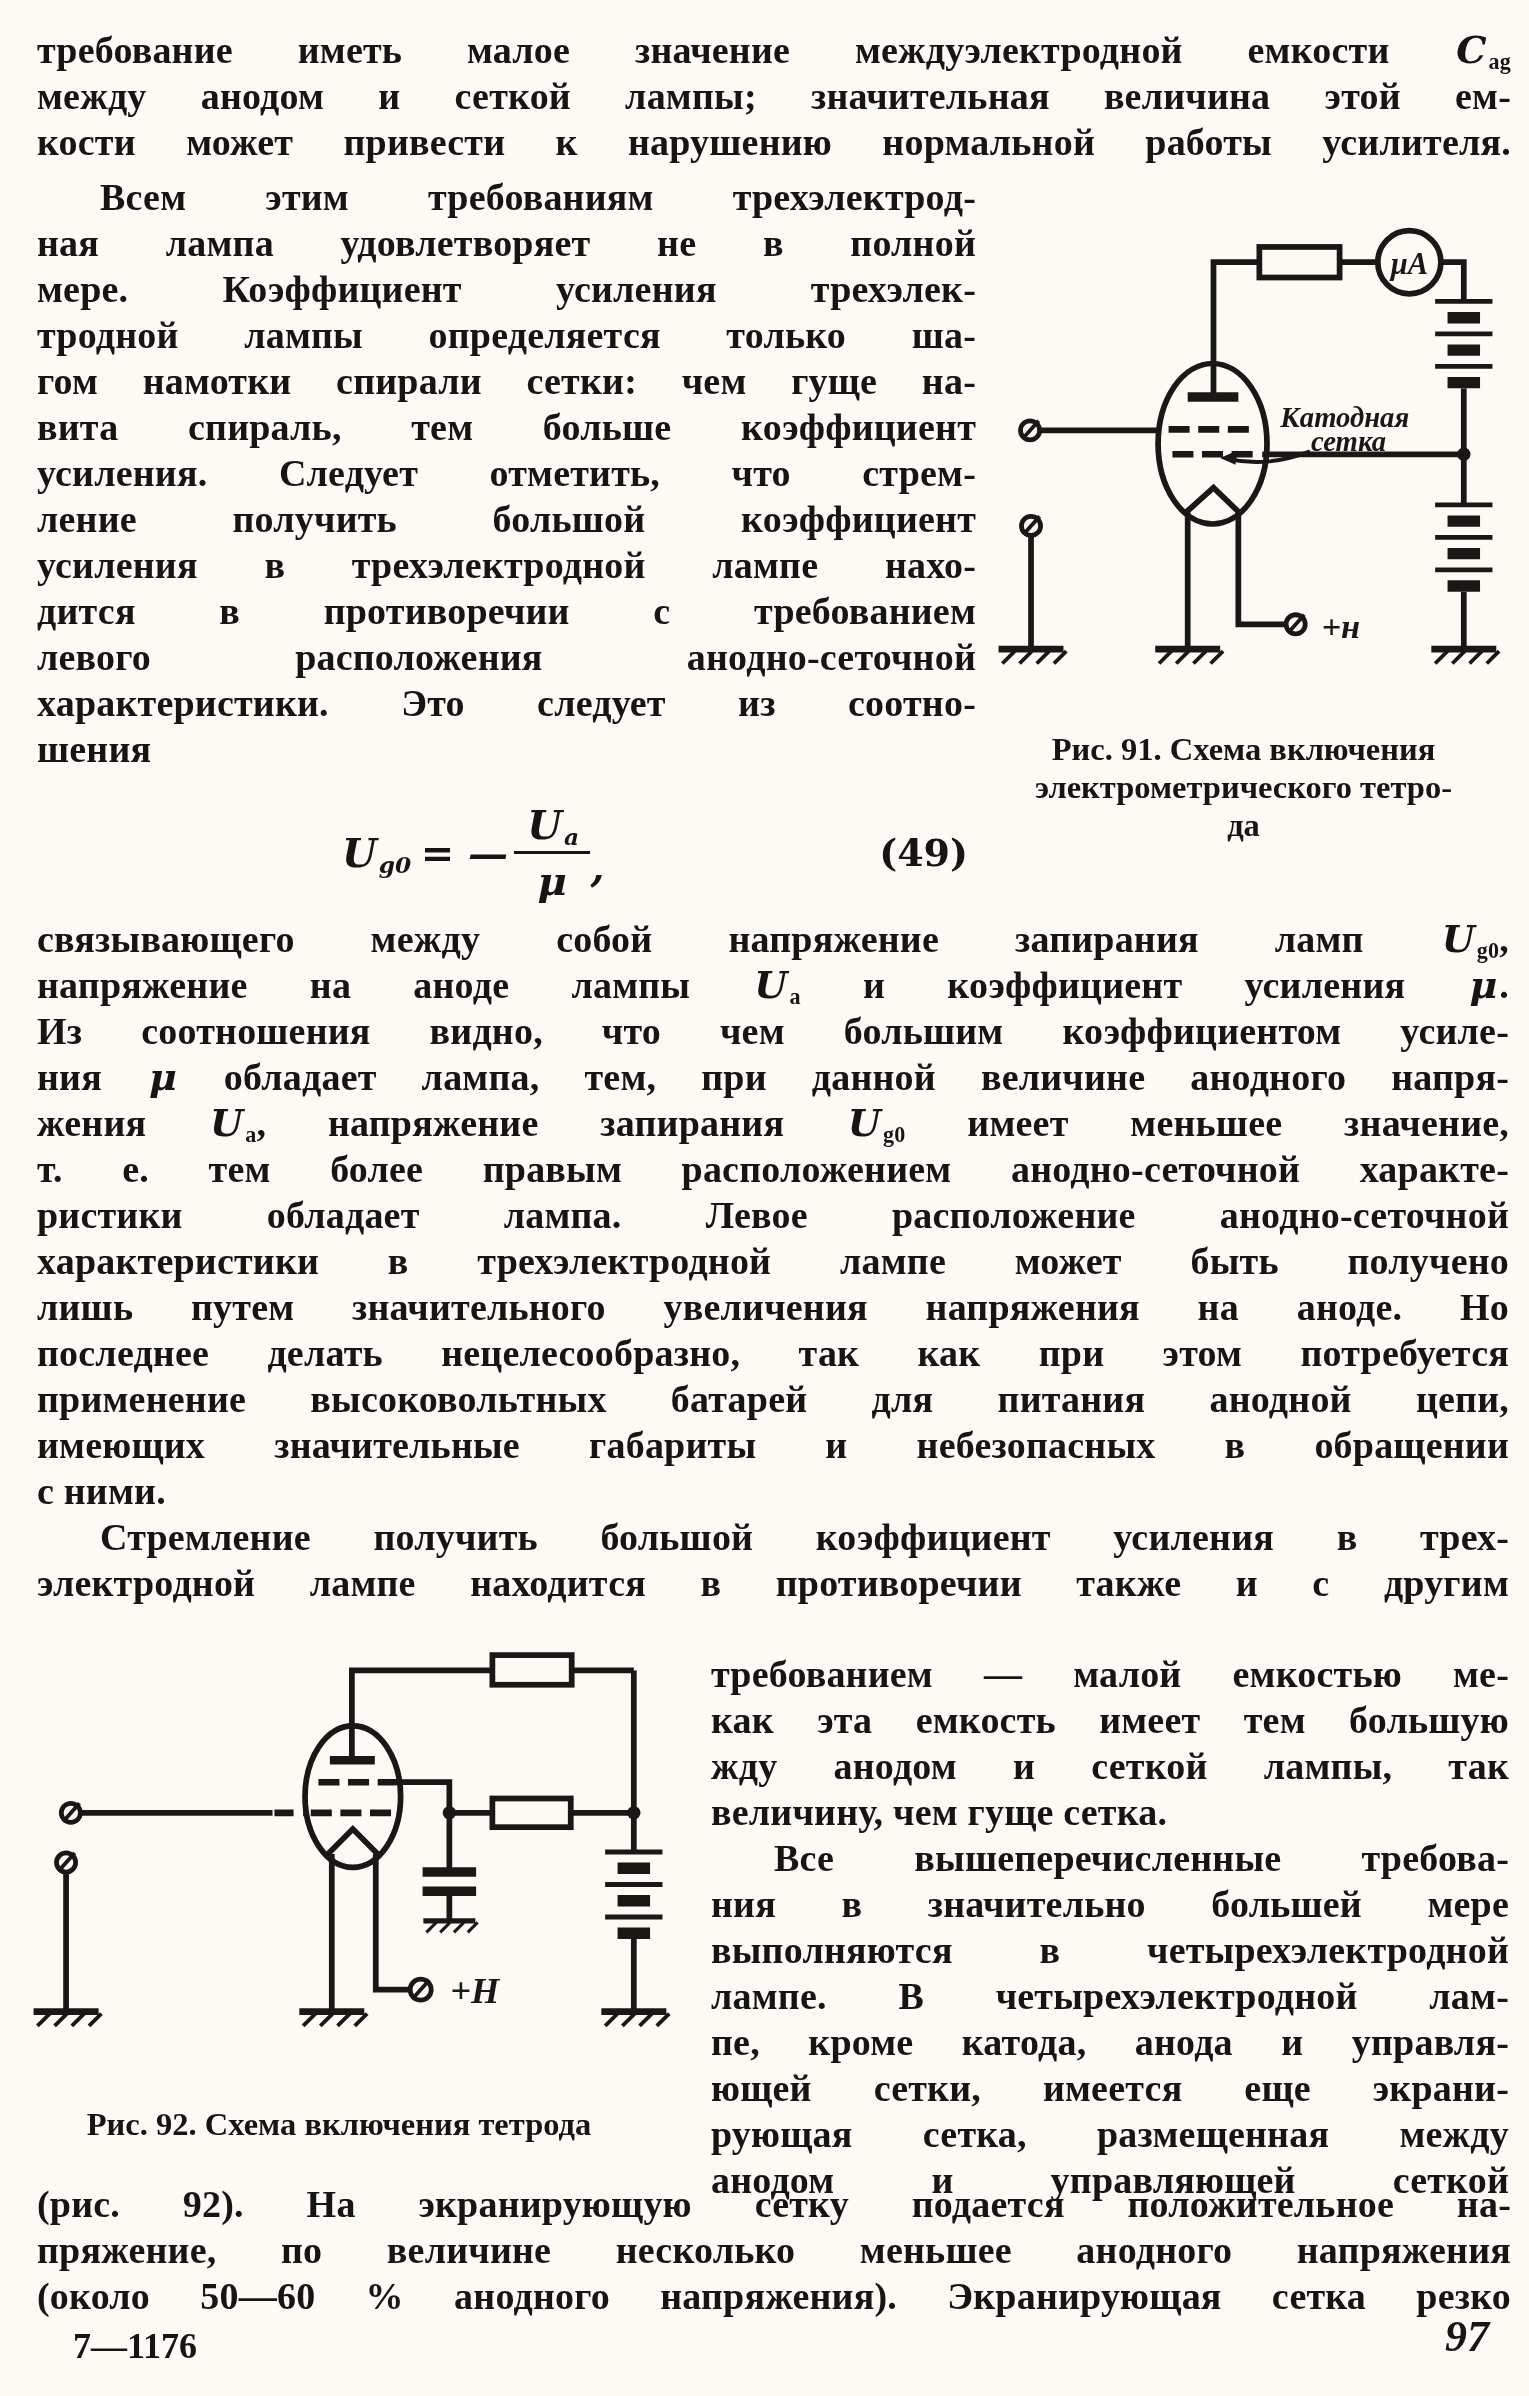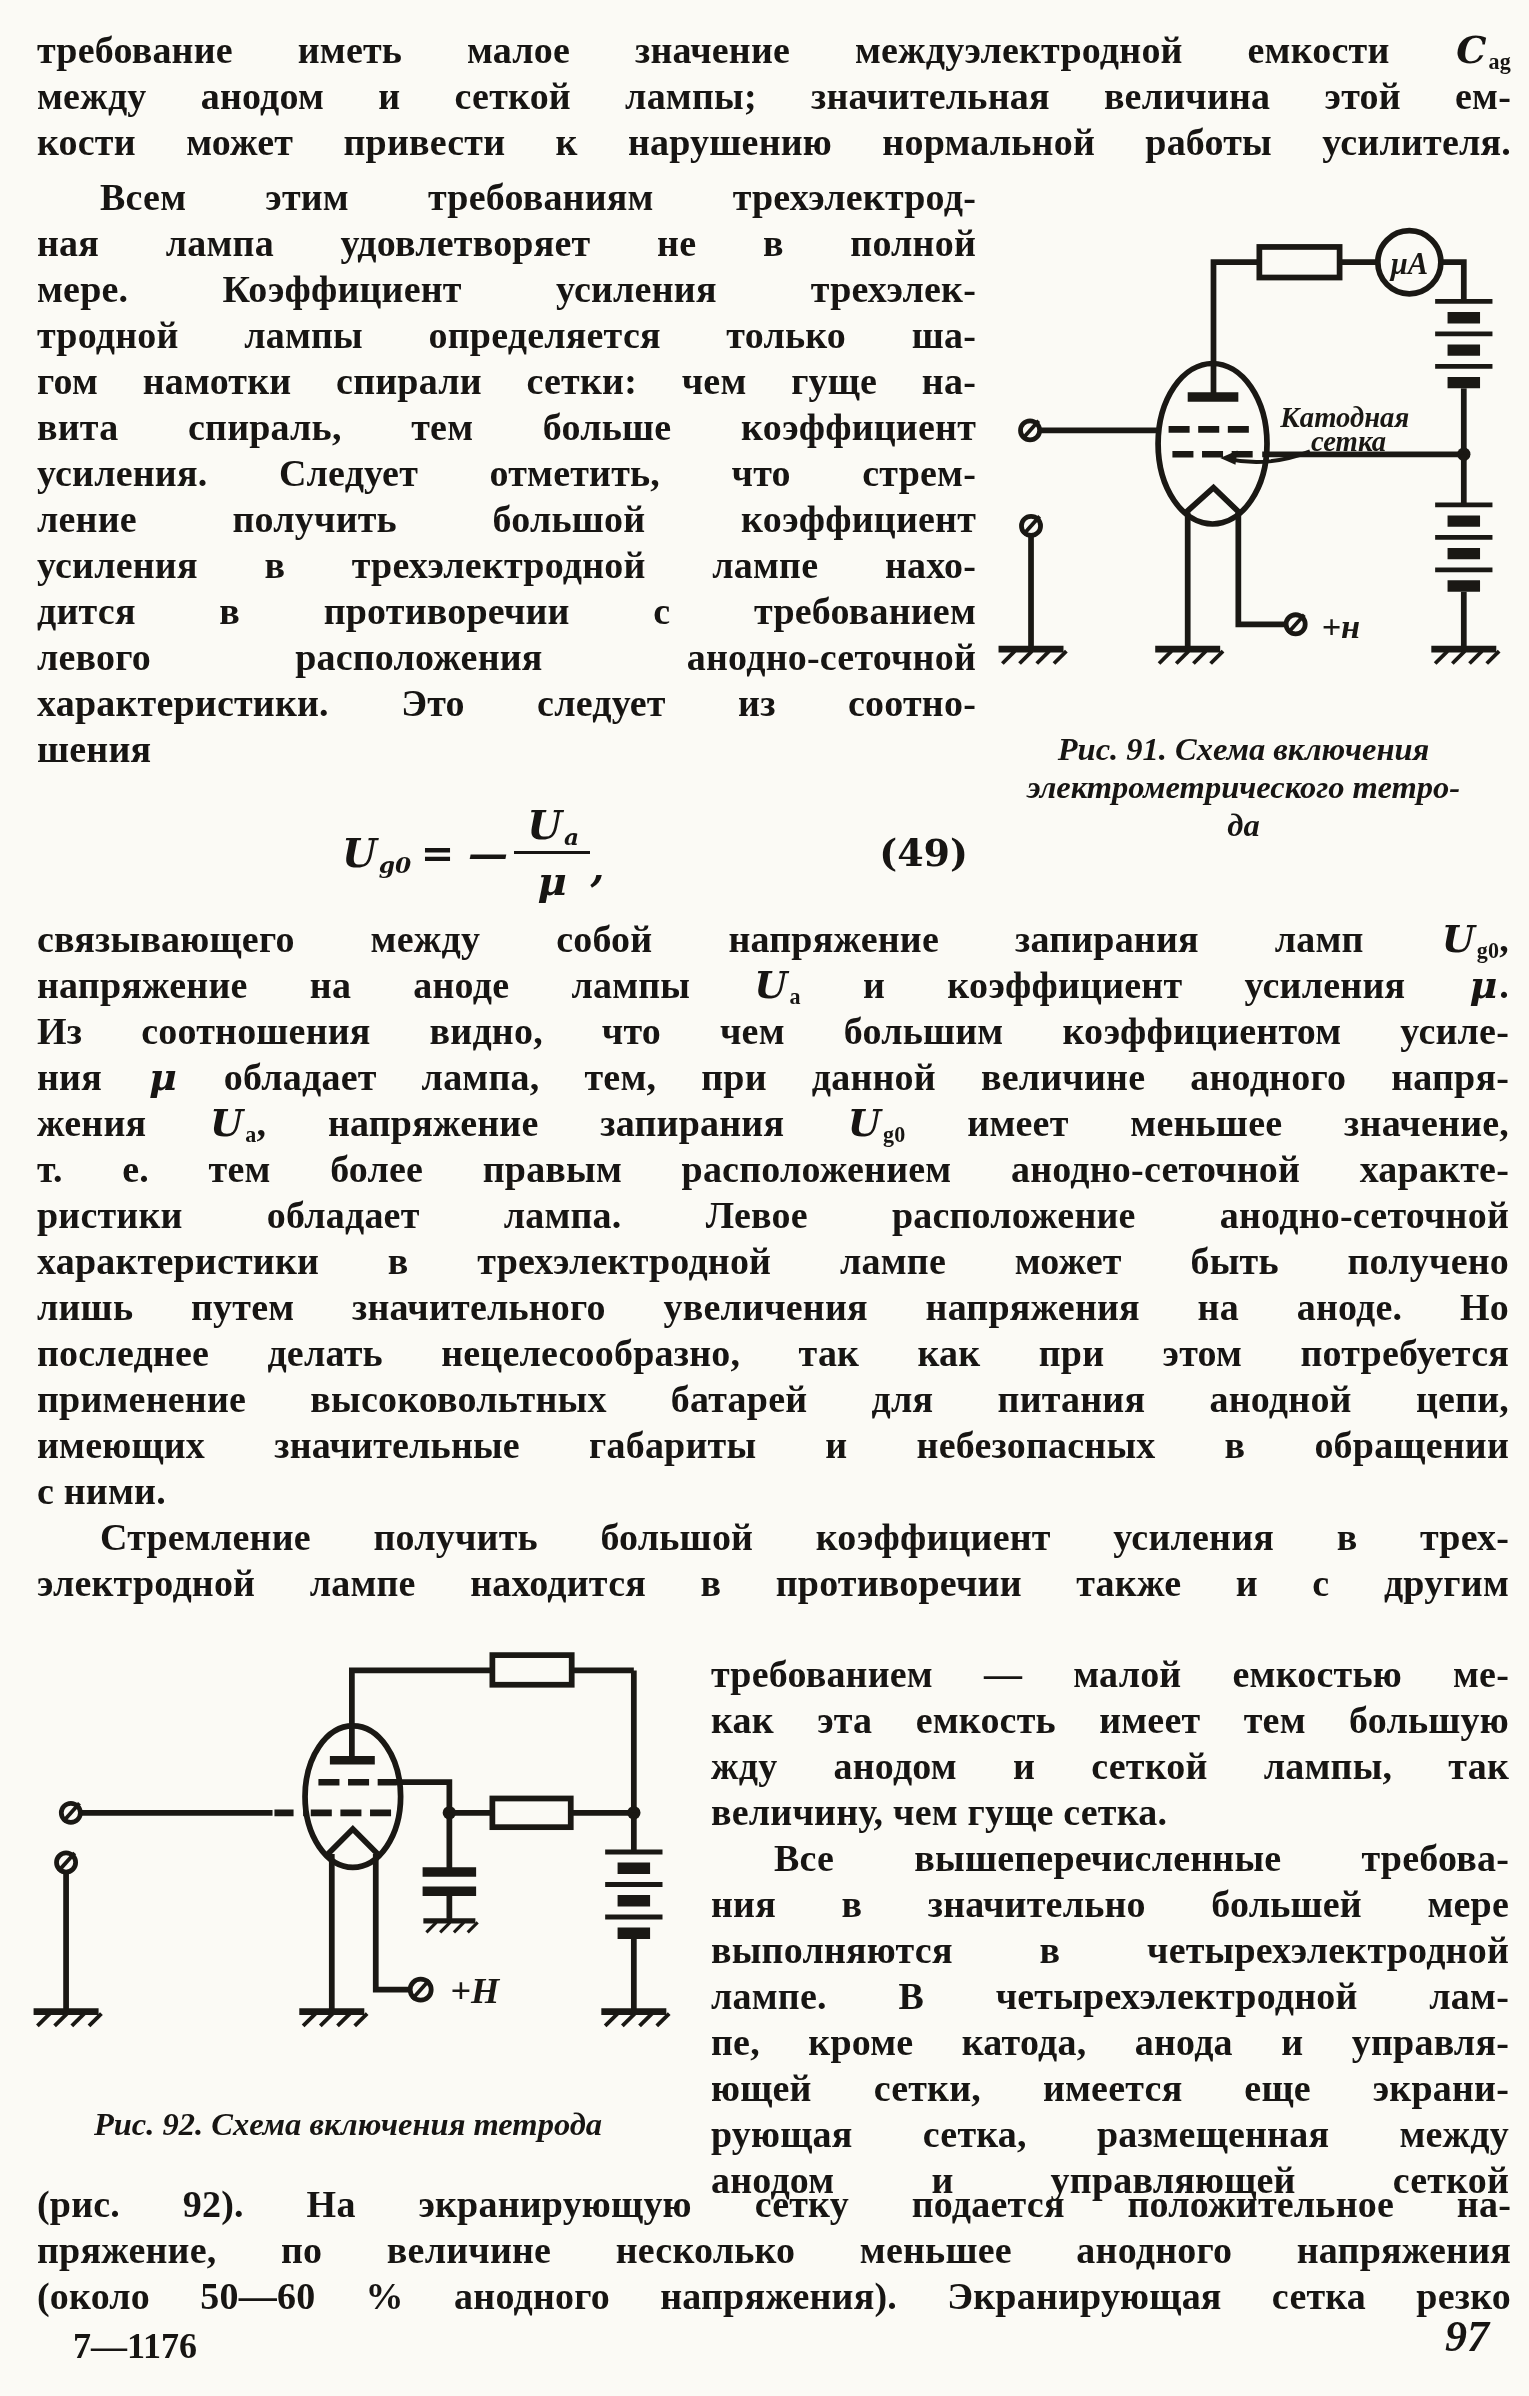--- a/index.html
+++ b/index.html
@@ -22,24 +22,24 @@
     padding-left:0;box-sizing:border-box;text-align:right;
   }
   .f-lhs{margin-left:311px;}
   .f-rel{margin:0 5.7px 0 9.6px;}
   .frac{display:inline-flex;flex-direction:column;align-items:center;}
   .frac .num{padding:0 11.5px 2.9px;border-bottom:3.8px solid #171513;}
   .frac .den{padding-top:2.9px;}
   .f-comma{align-self:flex-end;padding-bottom:13.4px;}
   .f-tag{margin-left:auto;font-style:normal;font-size:38px;}
   
-  .cap{position:absolute;font-weight:700;font-size:32.5px;font-style:italic;}
+  .cap{position:absolute;font-weight:700;font-size:32.5px;}
   #cap91{left:973px;top:730px;width:541px;}
   #cap91 .ln{height:38px;line-height:38px;text-align:center;text-align-last:center;}
-  #cap92{left:27px;top:2105px;width:642px;text-align:center;height:38px;line-height:38px;}
+  #cap92{left:18px;top:2105px;width:642px;text-align:center;height:38px;line-height:38px;}
   
   .foot{position:absolute;font-weight:700;}
   #footL{left:73px;top:2325px;font-size:36px;}
   #footR{right:40px;top:2311px;font-size:44px;font-style:italic;}
   
   .fig{position:absolute;}
   #fig91{left:985px;top:203px;}
   #fig92{left:24px;top:1636px;}
   svg line,svg path,svg polyline,svg rect,svg ellipse,svg circle{stroke:#1a1814;fill:none;}
   svg .dot{fill:#1a1814;stroke:none;}

